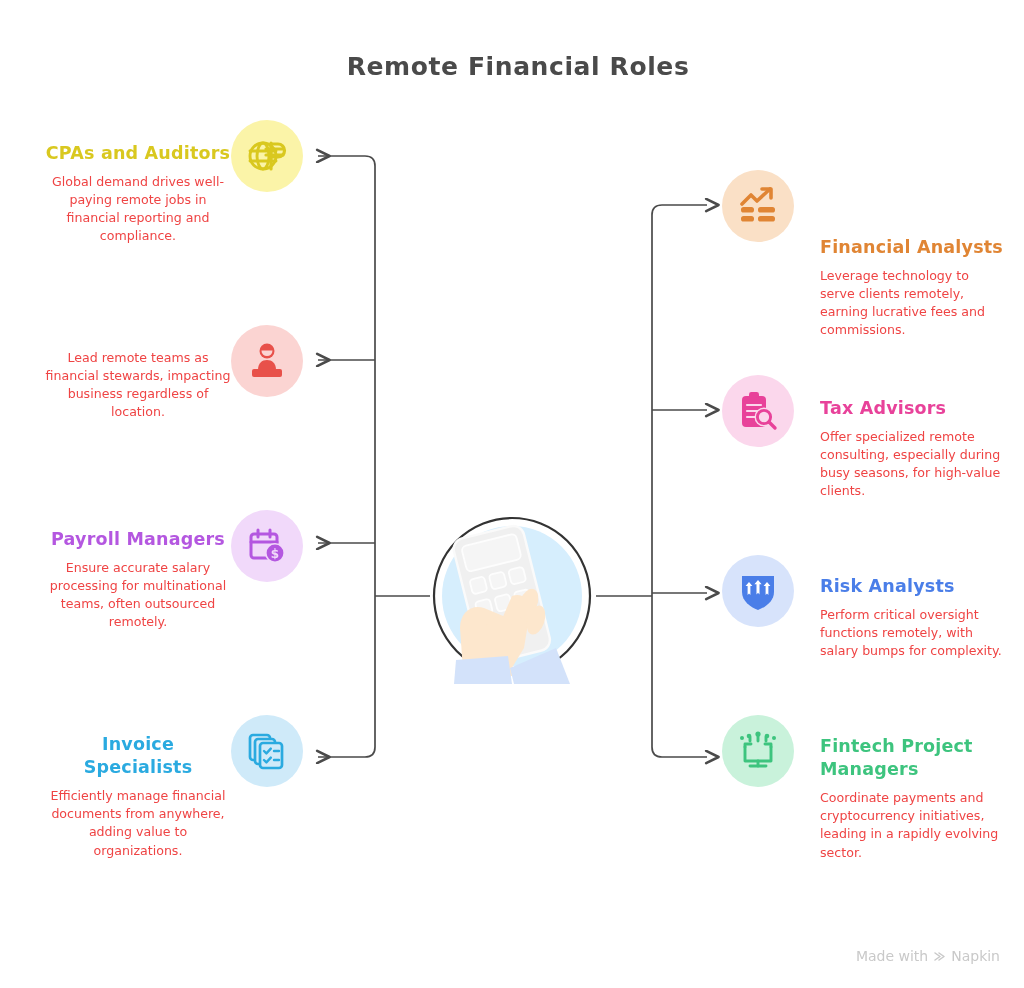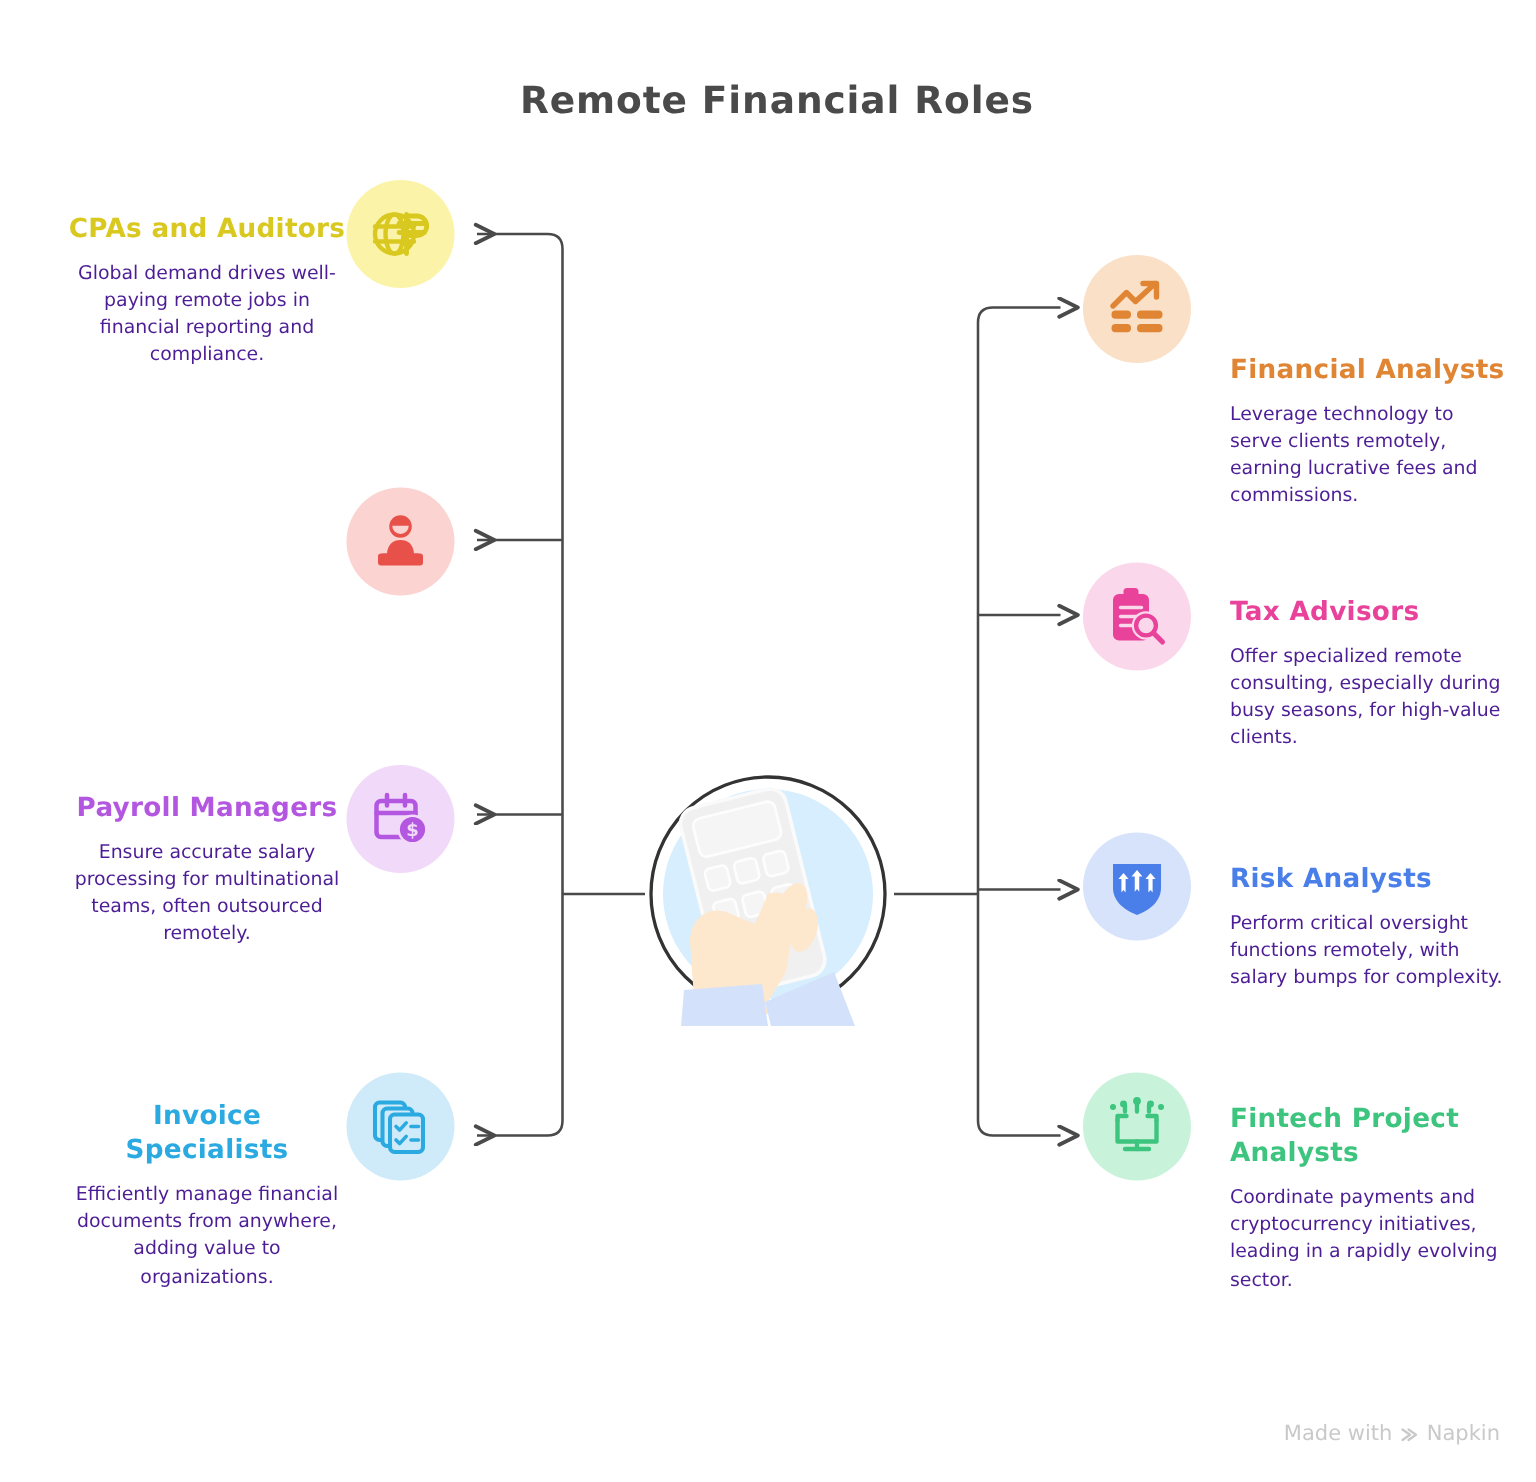--- a/index.html
+++ b/index.html
@@ -46,21 +46,21 @@
     font-size:17.5px;
     font-weight:bold;
     line-height:1.32;
     letter-spacing:0.2px;
     font-family:"DejaVu Sans", sans-serif;
   }
   .node p {
     margin-top:8px;
     font-size:12.6px;
     line-height:1.44;
-    color:#4c1d95;
+    color:#ef4444;
     font-family:"DejaVu Sans", sans-serif;
   }
   .left-node .text-col { text-align:center; right:0;margin-left:44px; }
   .right-node .text-col { text-align:left; left:0; }
 
   
   .footer {
     position:absolute;
     right:24px; bottom:24px;
     display:flex; align-items:center; gap:5px;
@@ -170,20 +170,21 @@
         <g fill="#e8514a">
           <circle cx="21" cy="11" r="7.5"></circle>
           <path d="M15.5,10.5 a5.5,5.5 0 0 0 11,0 Z" fill="#fbd4d2"></path>
           <path d="M12,30 C12,23 16,20 21,20 C26,20 30,23 30,30 Z"></path>
           <rect x="6" y="29" width="30" height="8" rx="2"></rect>
           <path d="M9,29 L33,29 L35,34 L7,34 Z"></path>
         </g>
       </svg>
     </div>
     <div class="text-col" style="top:16px; right:72px;">
+      <p>Lead remote teams as financial stewards, impacting business regardless of location.</p>
     </div>
   </div>
 
   <div class="node left-node" style="left:10px; top:510px; width:293px;">
     <div class="icon-wrap" style="right:0; top:0; background:#f1d9fa;">
       <svg width="42" height="42" viewBox="0 0 42 42">
         <g fill="none" stroke="#b457e0" stroke-width="3" stroke-linecap="round">
           <rect x="5" y="9" width="26" height="24" rx="3"></rect>
           <line x1="5" y1="17" x2="31" y2="17"></line>
           <line x1="12" y1="5" x2="12" y2="12"></line>
@@ -296,21 +297,21 @@
         <g fill="#3dc47e">
           <circle cx="21" cy="4" r="2.6"></circle>
           <circle cx="12" cy="6" r="2.3"></circle>
           <circle cx="30" cy="6" r="2.3"></circle>
           <circle cx="5" cy="8" r="2"></circle>
           <circle cx="37" cy="8" r="2"></circle>
         </g>
       </svg>
     </div>
     <div class="text-col" style="top:20px; left:98px; width:195px;">
-      <h3 style="color:#3dc47e;">Fintech Project Analysts</h3>
+      <h3 style="color:#3dc47e;">Fintech Project Managers</h3>
       <p>Coordinate payments and cryptocurrency initiatives, leading in a rapidly evolving sector.</p>
     </div>
   </div>
 
   <div class="footer">
     <span>Made with</span>
     <span class="np-logo">
       <svg width="13" height="13" viewBox="0 0 13 13">
         <g fill="none" stroke="#c9c9c9" stroke-width="1.5" stroke-linecap="round" stroke-linejoin="round">
           <path d="M2,3 L7,6.5 L2,10"></path>

